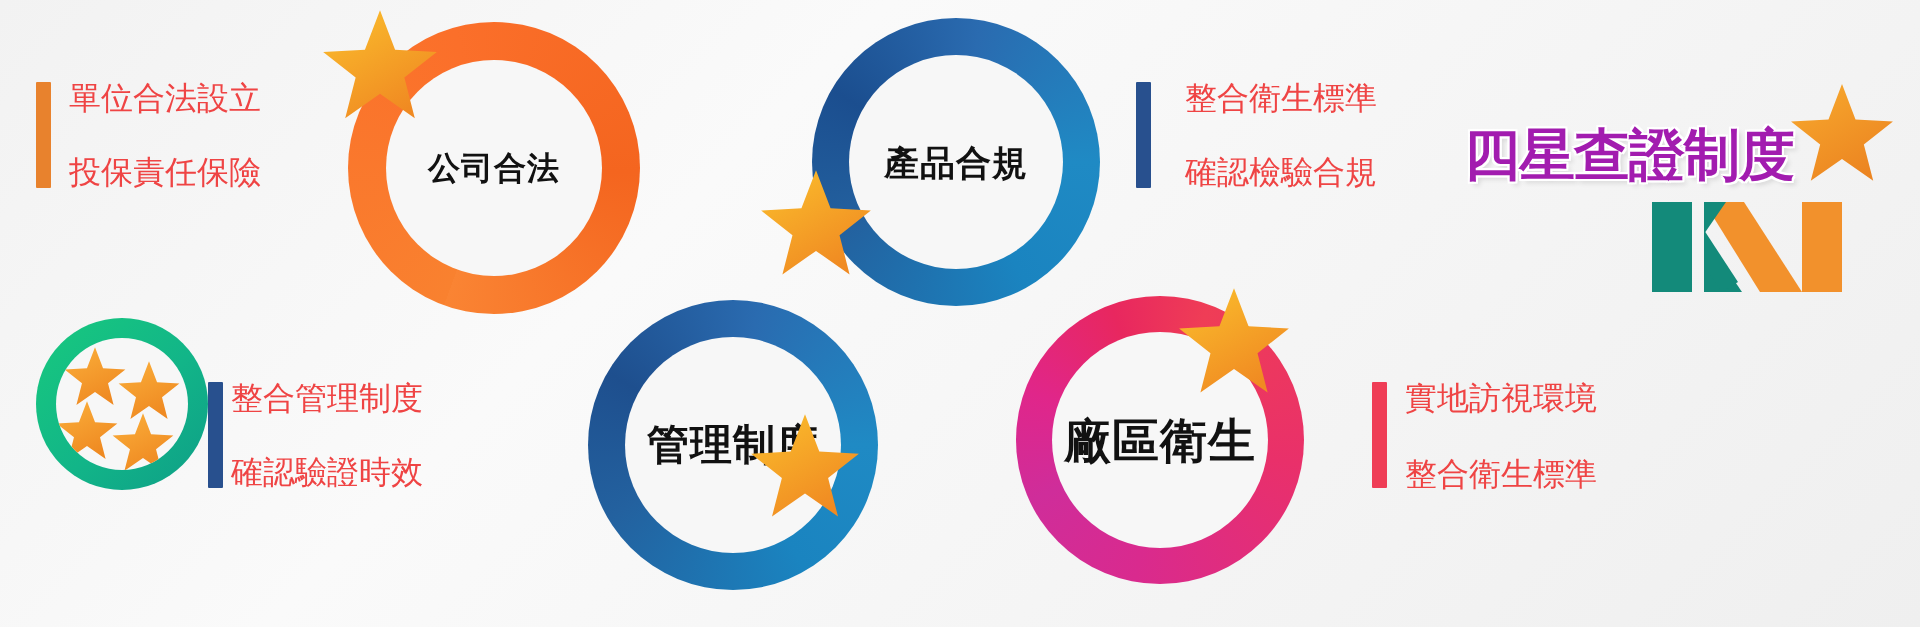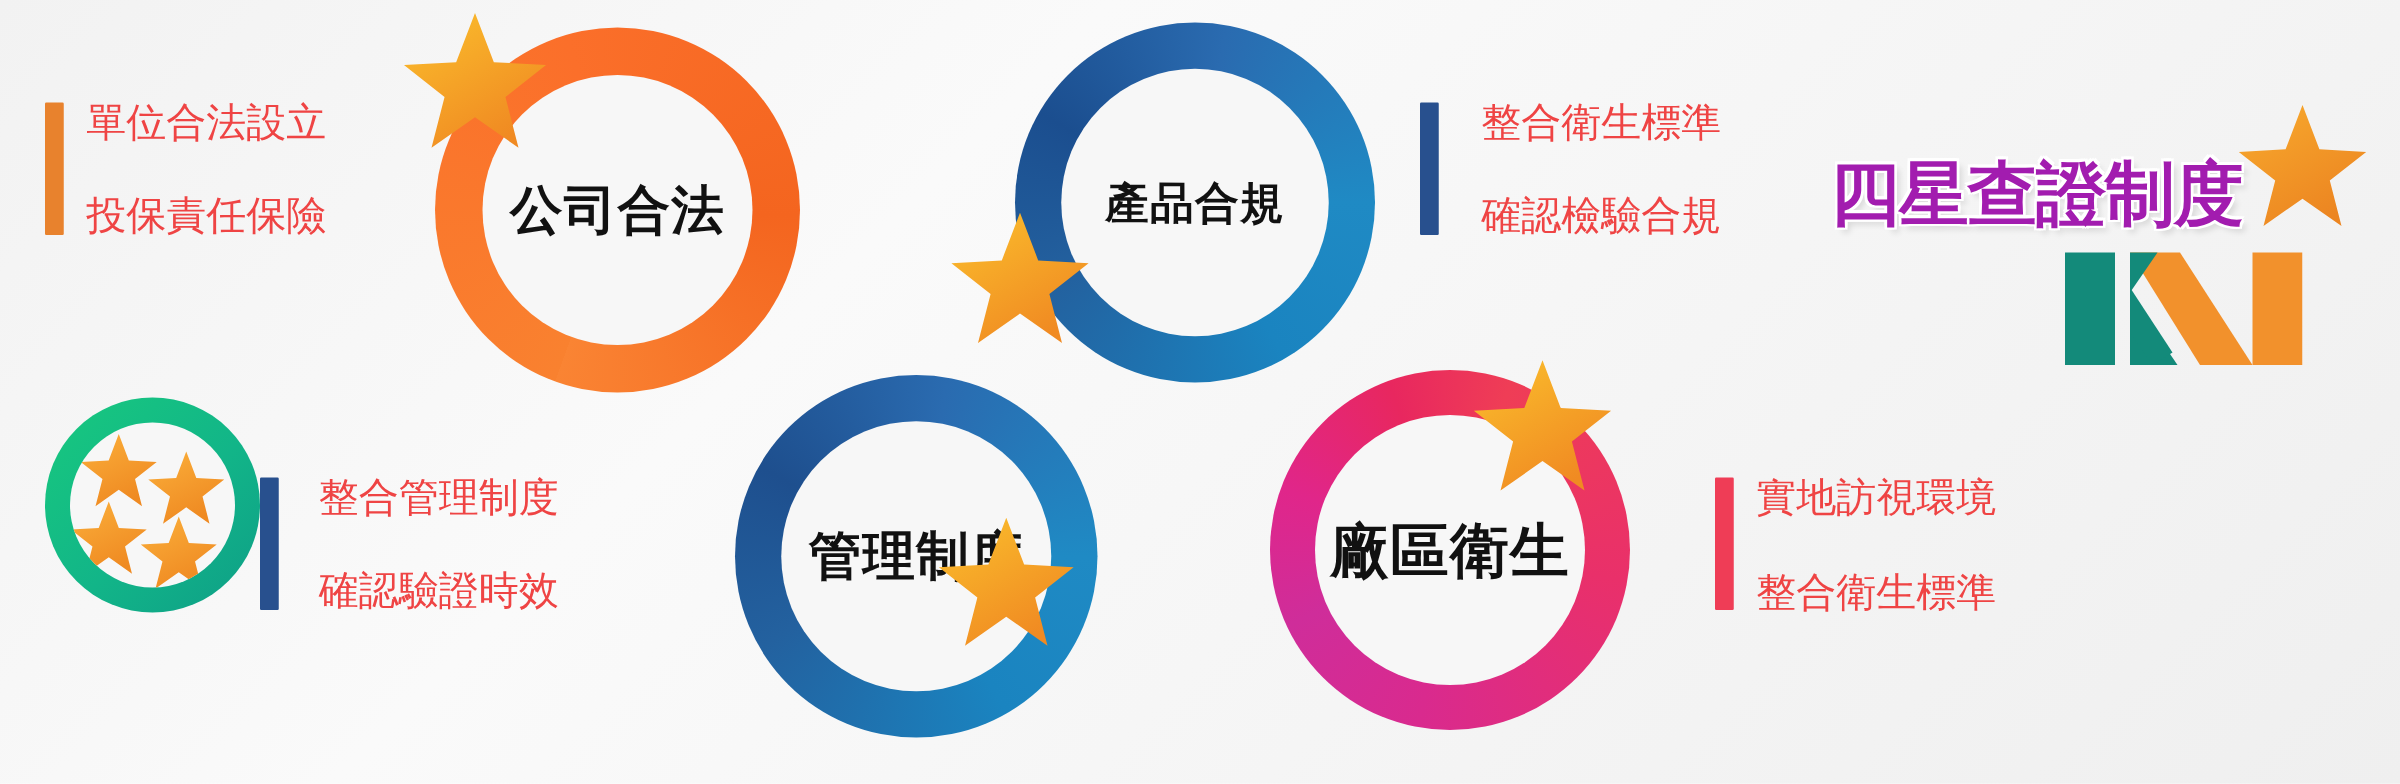--- a/index.html
+++ b/index.html
@@ -85,21 +85,21 @@
   <div class="bullet-group" id="bullets-company" style="left:36px;top:82px;height:106px;">
     <div class="accent-bar" style="background:#e8822d;"></div>
     <div class="bullet-lines" style="margin-left:18px;height:106px;">
       <div class="bullet-line">單位合法設立</div>
       <div class="bullet-line">投保責任保險</div>
     </div>
   </div>
 
   <div class="ring" id="ring-company">
     <div class="inner">
-      <span class="ring-label" style="font-size:42px;">公司合法</span>
+      <span class="ring-label" style="font-size:32px;">公司合法</span>
     </div>
   </div>
 
   <svg class="star-deco" style="left:322px;top:8px;" width="116" height="116" viewBox="0 0 100 100">
     <defs>
         <linearGradient id="sg1" x1="0" y1="0" x2="0.6" y2="1">
       <stop offset="0%" stop-color="#fbc02d"></stop>
           <stop offset="100%" stop-color="#f08a22"></stop>
     </linearGradient>
       </defs>
@@ -173,21 +173,21 @@
         </svg>
         <svg class="st" style="left:56px;top:74px;" width="62" height="62" viewBox="0 0 100 100">
           <polygon fill="url(#bs1)" points="50,2 63,36 99,38 71,60 80,95 50,74 20,95 29,60 1,38 37,36"></polygon>
         </svg>
       </div>
     </div>
   </div>
 
   <div class="bullet-group" id="bullets-manage" style="left:208px;top:382px;height:106px;">
     <div class="accent-bar" style="background:#28508e;"></div>
-    <div class="bullet-lines" style="margin-left:32px;height:106px;">
+    <div class="bullet-lines" style="margin-left:8px;height:106px;">
       <div class="bullet-line">整合管理制度</div>
       <div class="bullet-line">確認驗證時效</div>
     </div>
   </div>
 
   <div class="ring" id="ring-manage">
     <div class="inner">
       <span class="ring-label" style="font-size:42px;">管理制度</span>
     </div>
   </div>

